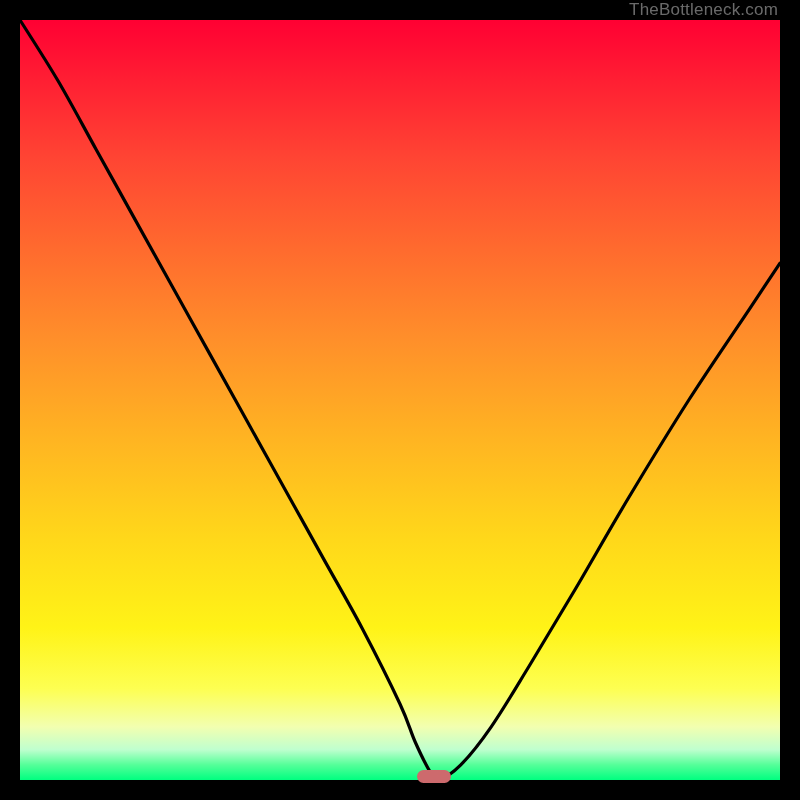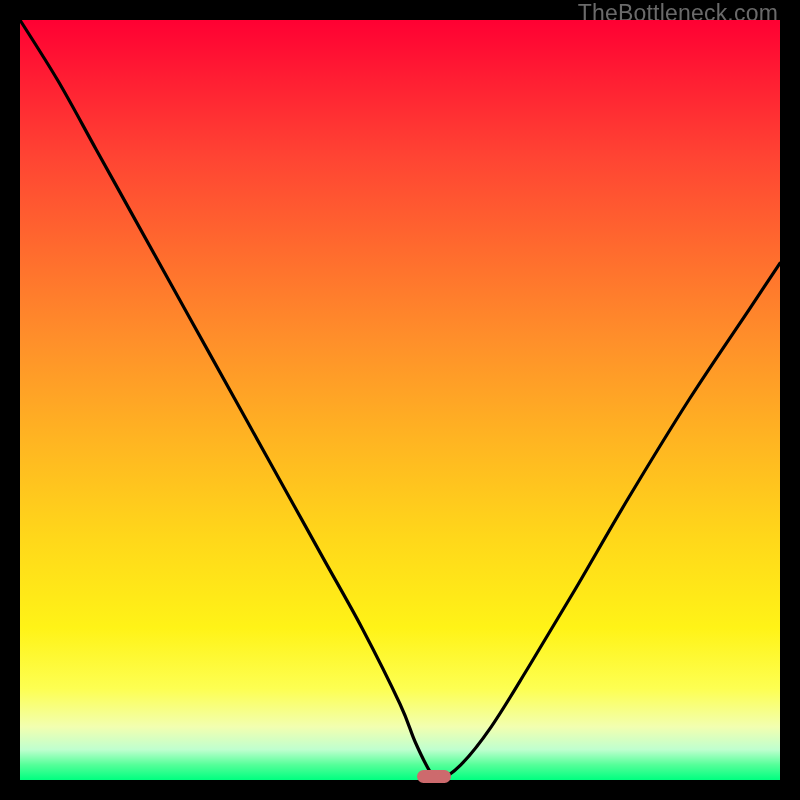--- a/index.html
+++ b/index.html
@@ -38,21 +38,21 @@
       #bfffcf 96%,
       #55ff99 98%,
       #00ff80 100%
     );
   }
   .watermark {
     position: absolute;
     top: 0px;
     right: 22px;
     color: #6a6a6a;
-    font-size: 23px;
+    font-size: 17px;
     font-weight: 400;
     letter-spacing: 0.2px;
     user-select: none;
   }
   svg.curve {
     position: absolute;
     left: 0;
     top: 0;
     width: 760px;
     height: 760px;

